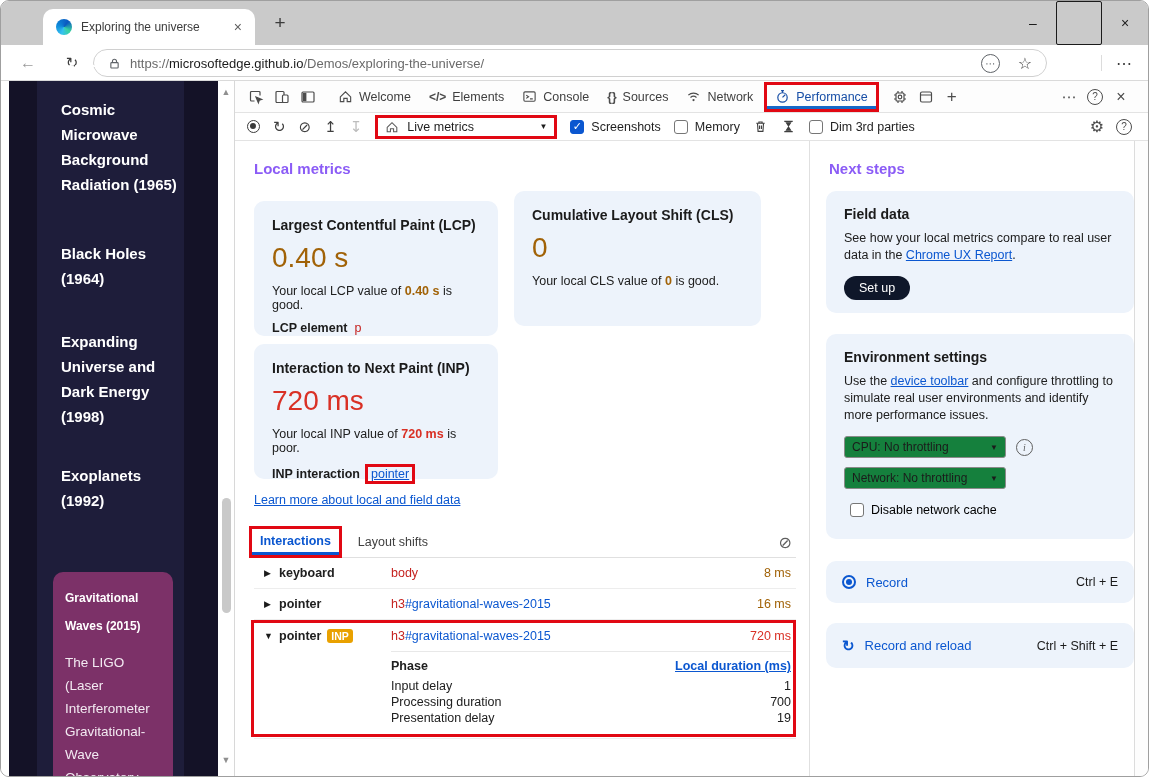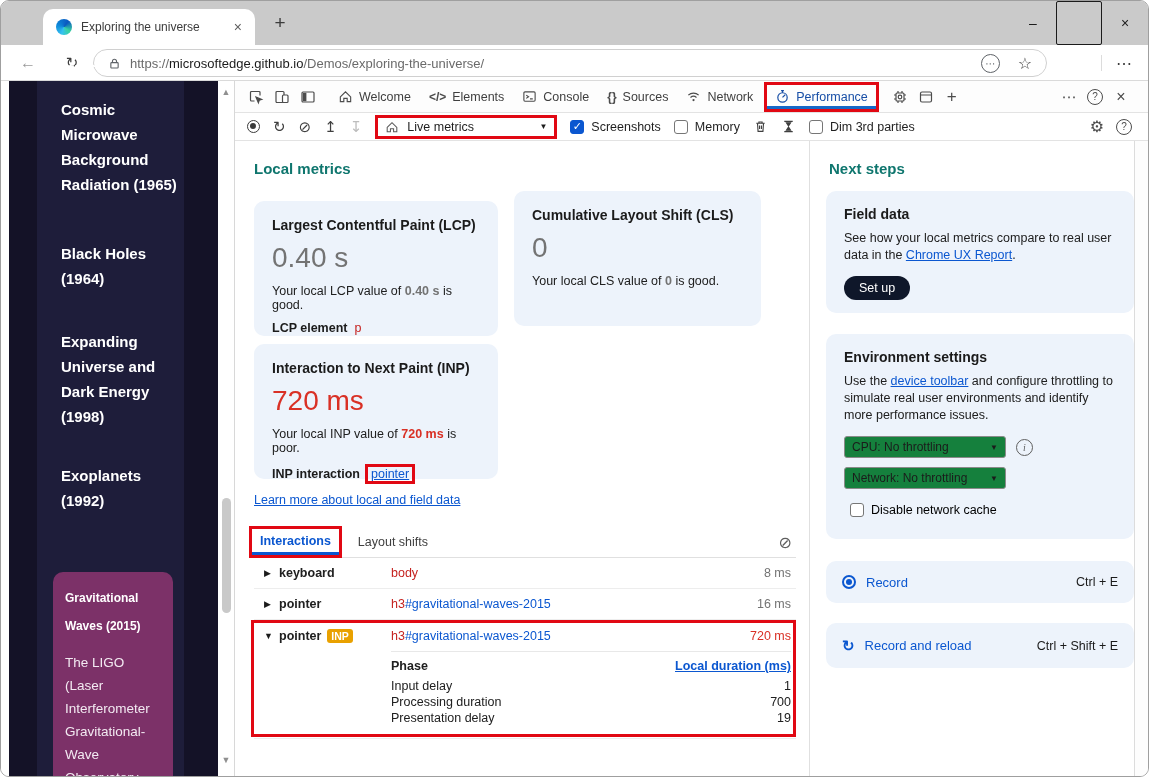--- a/index.html
+++ b/index.html
@@ -90,26 +90,26 @@
   .caret { font-size:8px; color:#1b1b1b; margin-left:auto; }
   .checkbox { width:14px; height:14px; border:1.4px solid #767676; border-radius:3px; background:#fff;
               flex:0 0 14px; }
   .checkbox.checked { background:#0b57d0; border-color:#0b57d0; position:relative; }
   .checkbox.checked::after { content:"✓"; position:absolute; left:1.5px; top:-1px; color:#fff; font-size:11px; }
   .cb-row { display:flex; align-items:center; gap:7px; }
   .tb-right { margin-left:auto; display:flex; align-items:center; gap:12px; padding-right:4px; }
   .gear { font-size:16px; color:#4c4c4c; }
 
   
-  .h-section { position:absolute; font-size:15px; font-weight:bold; color:#0f766e; }
+  .h-section { position:absolute; font-size:15px; font-weight:bold; color:#8b5cf6; }
   .metric-card { position:absolute; width:244px; height:135px; background:#edf3fb; border-radius:10px;
                  padding:16px 18px; }
   .mc-title { font-size:14px; font-weight:bold; color:#1b1b1b; }
   .mc-value { font-size:28px; margin-top:9px; }
-  .good { color:#737373; } .poor { color:#d93025; }
+  .good { color:#a16207; } .poor { color:#d93025; }
   .mc-desc { font-size:12.5px; color:#202020; margin-top:10px; }
   .mc-desc b.good, .mc-elem b { font-weight:bold; }
   .mc-elem { font-size:12.5px; color:#1b1b1b; margin-top:9px; display:flex; align-items:center; gap:7px; }
   .node-red { color:#c5221f; }
   .link { color:#0b57d0; text-decoration:underline; cursor:pointer; }
   .pointer-annot { border:3px solid #e10813; padding:0 3px; display:inline-block; margin-left:-2px; }
   .learn-link { position:absolute; font-size:12.5px; }
 
   .logs { position:absolute; left:253px; top:526px; width:542px; }
   .logs-tabs { height:31px; border-bottom:1px solid #e0e0e0; display:flex; align-items:center; }

